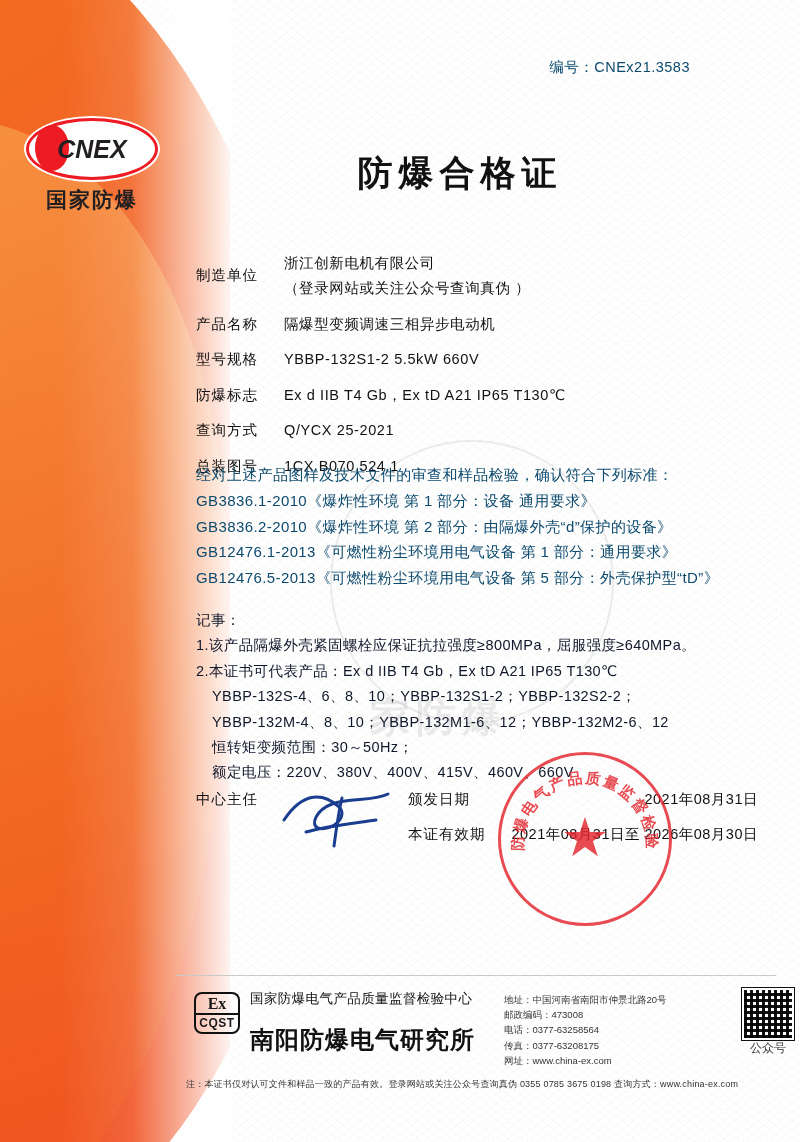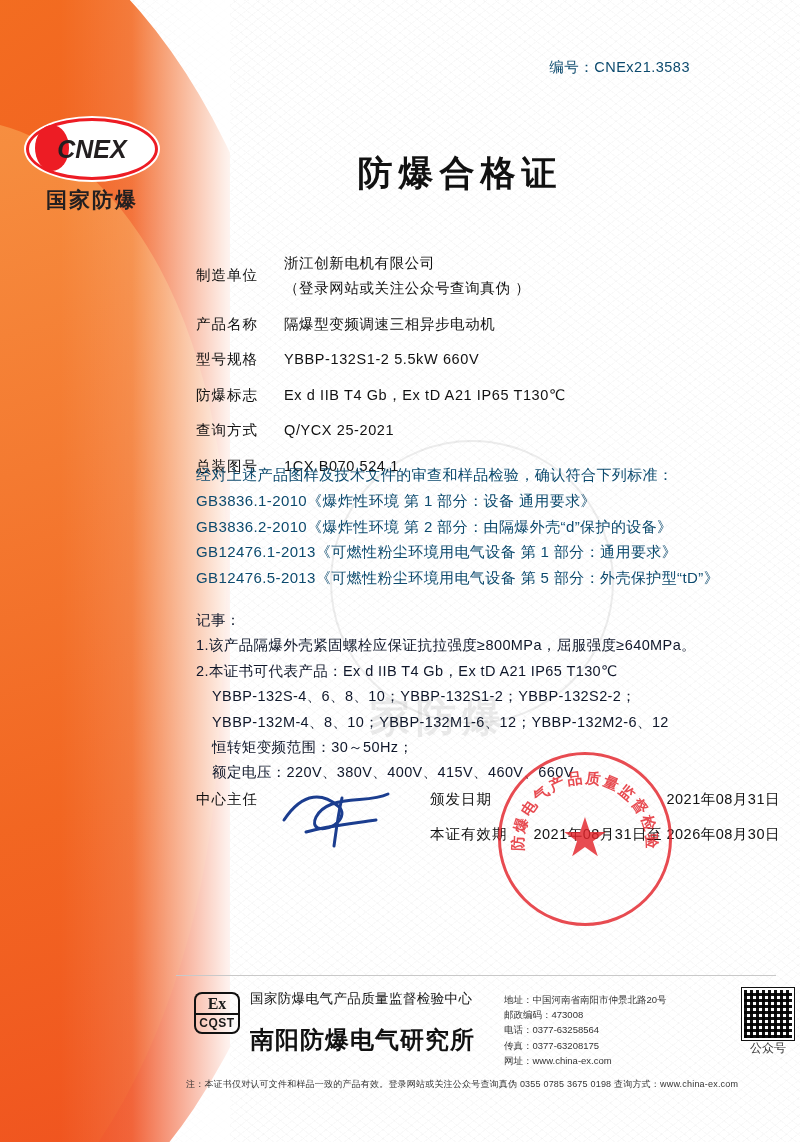--- a/index.html
+++ b/index.html
@@ -241,21 +241,20 @@
     top: -10px;
     width: 120px;
     height: 70px;
     color: #1b3d8f;
   }
   .sig-right {
     position: absolute;
     left: 212px;
     top: 0;
     width: 350px;
-    margin-left: 22px;
   }
   .sig-right .r {
     display: flex;
     margin-bottom: 16px;
   }
   .sig-right .r .k {
     width: 84px;
     flex: 0 0 84px;
     letter-spacing: 1px;
   }

